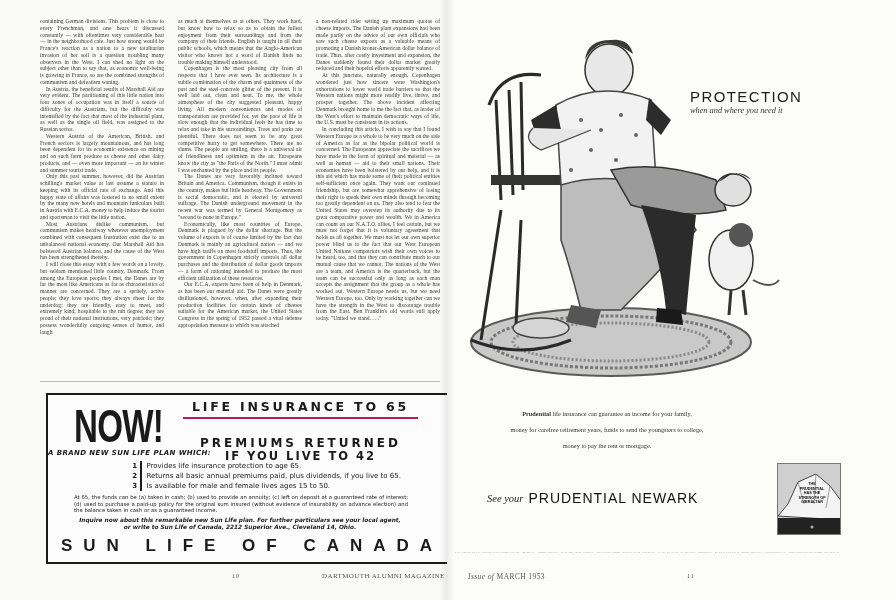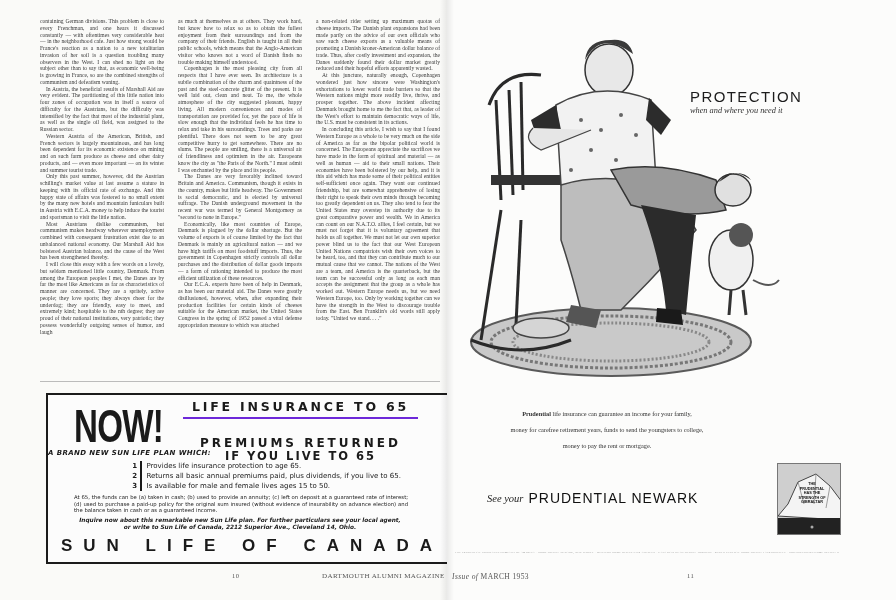--- a/index.html
+++ b/index.html
@@ -23,40 +23,40 @@
   .col-rule { position: absolute; left: 40px; top: 381px; width: 400px; height: 1px; background: #bbb; }
 
   
   .ad { position: absolute; left: 46px; top: 393px; width: 412px; height: 171px;
         border: 2px solid #1b1b1b; background: #fcfcfc;
         font-family: "DejaVu Sans", "Liberation Sans", sans-serif; color: #1a1a1a; }
   .ad-now { position: absolute; left: 26px; top: 5px; font-family: "Liberation Sans", sans-serif;
             font-weight: bold; font-size: 46px; line-height: 52px; letter-spacing: -1px;
             transform: scaleX(0.72); transform-origin: left top; }
   .ad-head { position: absolute; left: 135px; top: 4px; width: 235px; text-align: center; font-weight: bold; }
-  .ad-h1 { font-size: 12.5px; letter-spacing: 2.8px; padding-bottom: 3px; border-bottom: 2px solid #6d28d9; }
+  .ad-h1 { font-size: 12.5px; letter-spacing: 2.8px; padding-bottom: 3px; border-bottom: 2px solid #be185d; }
   .ad-h2 { font-size: 12px; letter-spacing: 3px; margin-top: 18px; line-height: 13px; }
   .ad-h3 { font-size: 11.5px; letter-spacing: 2px; line-height: 13px; }
   .ad-sub { position: absolute; left: 0; width: 100%; top: 54px; text-align: left;
             font-size: 7px; font-weight: bold; font-style: italic; letter-spacing: 0.4px; }
   .ad-list { position: absolute; left: 82px; top: 66px; font-size: 7px; }
   .ad-item { display: flex; align-items: center; height: 10px; }
   .ad-num { width: 10px; font-weight: bold; text-align: right; padding-right: 3px; }
   .ad-bar { width: 1.5px; height: 10px; background: #1a1a1a; margin-right: 5px; }
   .ad-fine { position: absolute; left: 26px; width: 334px; top: 99px; font-size: 5.3px; line-height: 6.6px; text-align: justify; }
   .ad-inquire { position: absolute; left: 30px; width: 324px; top: 122px; font-size: 5.8px; line-height: 7px;
                 text-align: center; font-style: italic; font-weight: bold; }
   .ad-brand { position: absolute; left: 0; width: 100%; top: 141px; text-align: center;
               font-family: "Liberation Sans", sans-serif; font-weight: bold; font-size: 17px; letter-spacing: 11px; }
 
   
   .folio { position: absolute; top: 572px; font-size: 6.5px; color: #555; letter-spacing: 0.4px; }
   .folio-10 { left: 232px; }
   .folio-mag { left: 322px; font-variant: small-caps; font-size: 7px; }
-  .folio-issue { left: 452px; font-size: 7.5px; font-style: italic; }
+  .folio-issue { left: 468px; font-size: 7.5px; font-style: italic; }
   .folio-issue .sc { font-style: normal; font-variant: small-caps; }
   .folio-11 { left: 687px; }
 
   
   .illus { position: absolute; left: 14px; top: 10px; width: 330px; height: 385px; }
   .prot { position: absolute; left: 243px; top: 88px; text-align: left; }
   .prot-title { font-family: "Liberation Sans", sans-serif; font-size: 15px; letter-spacing: 1.4px; color: #1c1c1c; }
   .prot-sub { font-style: italic; font-size: 8.3px; color: #333; margin-top: 1px; }
   .pru-copy { position: absolute; left: 10px; width: 300px; top: 406px; text-align: center; font-size: 6.3px; line-height: 16px; color: #333; }
   .pru-copy b { font-weight: bold; }
@@ -96,21 +96,21 @@
     <p>In concluding this article, I wish to say that I found Western Europe as a whole to be very much on the side of America as far as the bipolar political world is concerned. The Europeans appreciate the sacrifices we have made in the form of spiritual and material — as well as human — aid to their small nations. Their economies have been bolstered by our help, and it is this aid which has made some of their political entities self-sufficient once again. They want our continued friendship, but are somewhat apprehensive of losing their right to speak their own minds through becoming too greatly dependent on us. They also tend to fear the United States may overstep its authority due to its great comparative power and wealth. We in America can count on our N.A.T.O. allies, I feel certain, but we must not forget that it is voluntary agreement that holds us all together. We must not let our own superior power blind us to the fact that our West European United Nations compatriots wish their own voices to be heard, too, and that they can contribute much to our mutual cause that we cannot. The nations of the West are a team, and America is the quarterback, but the team can be successful only as long as each man accepts the assignment that the group as a whole has worked out. Western Europe needs us, but we need Western Europe, too. Only by working together can we have the strength in the West to discourage trouble from the East. Ben Franklin's old words still apply today. "United we stand. . . ."</p>
   </div>
 
   <div class="col-rule"></div>
 
   <div class="ad">
     <div class="ad-now">NOW!</div>
     <div class="ad-head">
       <div class="ad-h1">LIFE INSURANCE TO 65</div>
       <div class="ad-h2">PREMIUMS RETURNED</div>
-      <div class="ad-h3">IF YOU LIVE TO 65</div>
+      <div class="ad-h3">IF YOU LIVE TO 42</div>
     </div>
     <div class="ad-sub">A BRAND NEW SUN LIFE PLAN WHICH:</div>
     <div class="ad-list">
       <div class="ad-item">
         <span class="ad-num">1</span>
         <span class="ad-bar"></span>
         <span>Provides life insurance protection to age 65.</span>
       </div>
       <div class="ad-item">
         <span class="ad-num">2</span>

